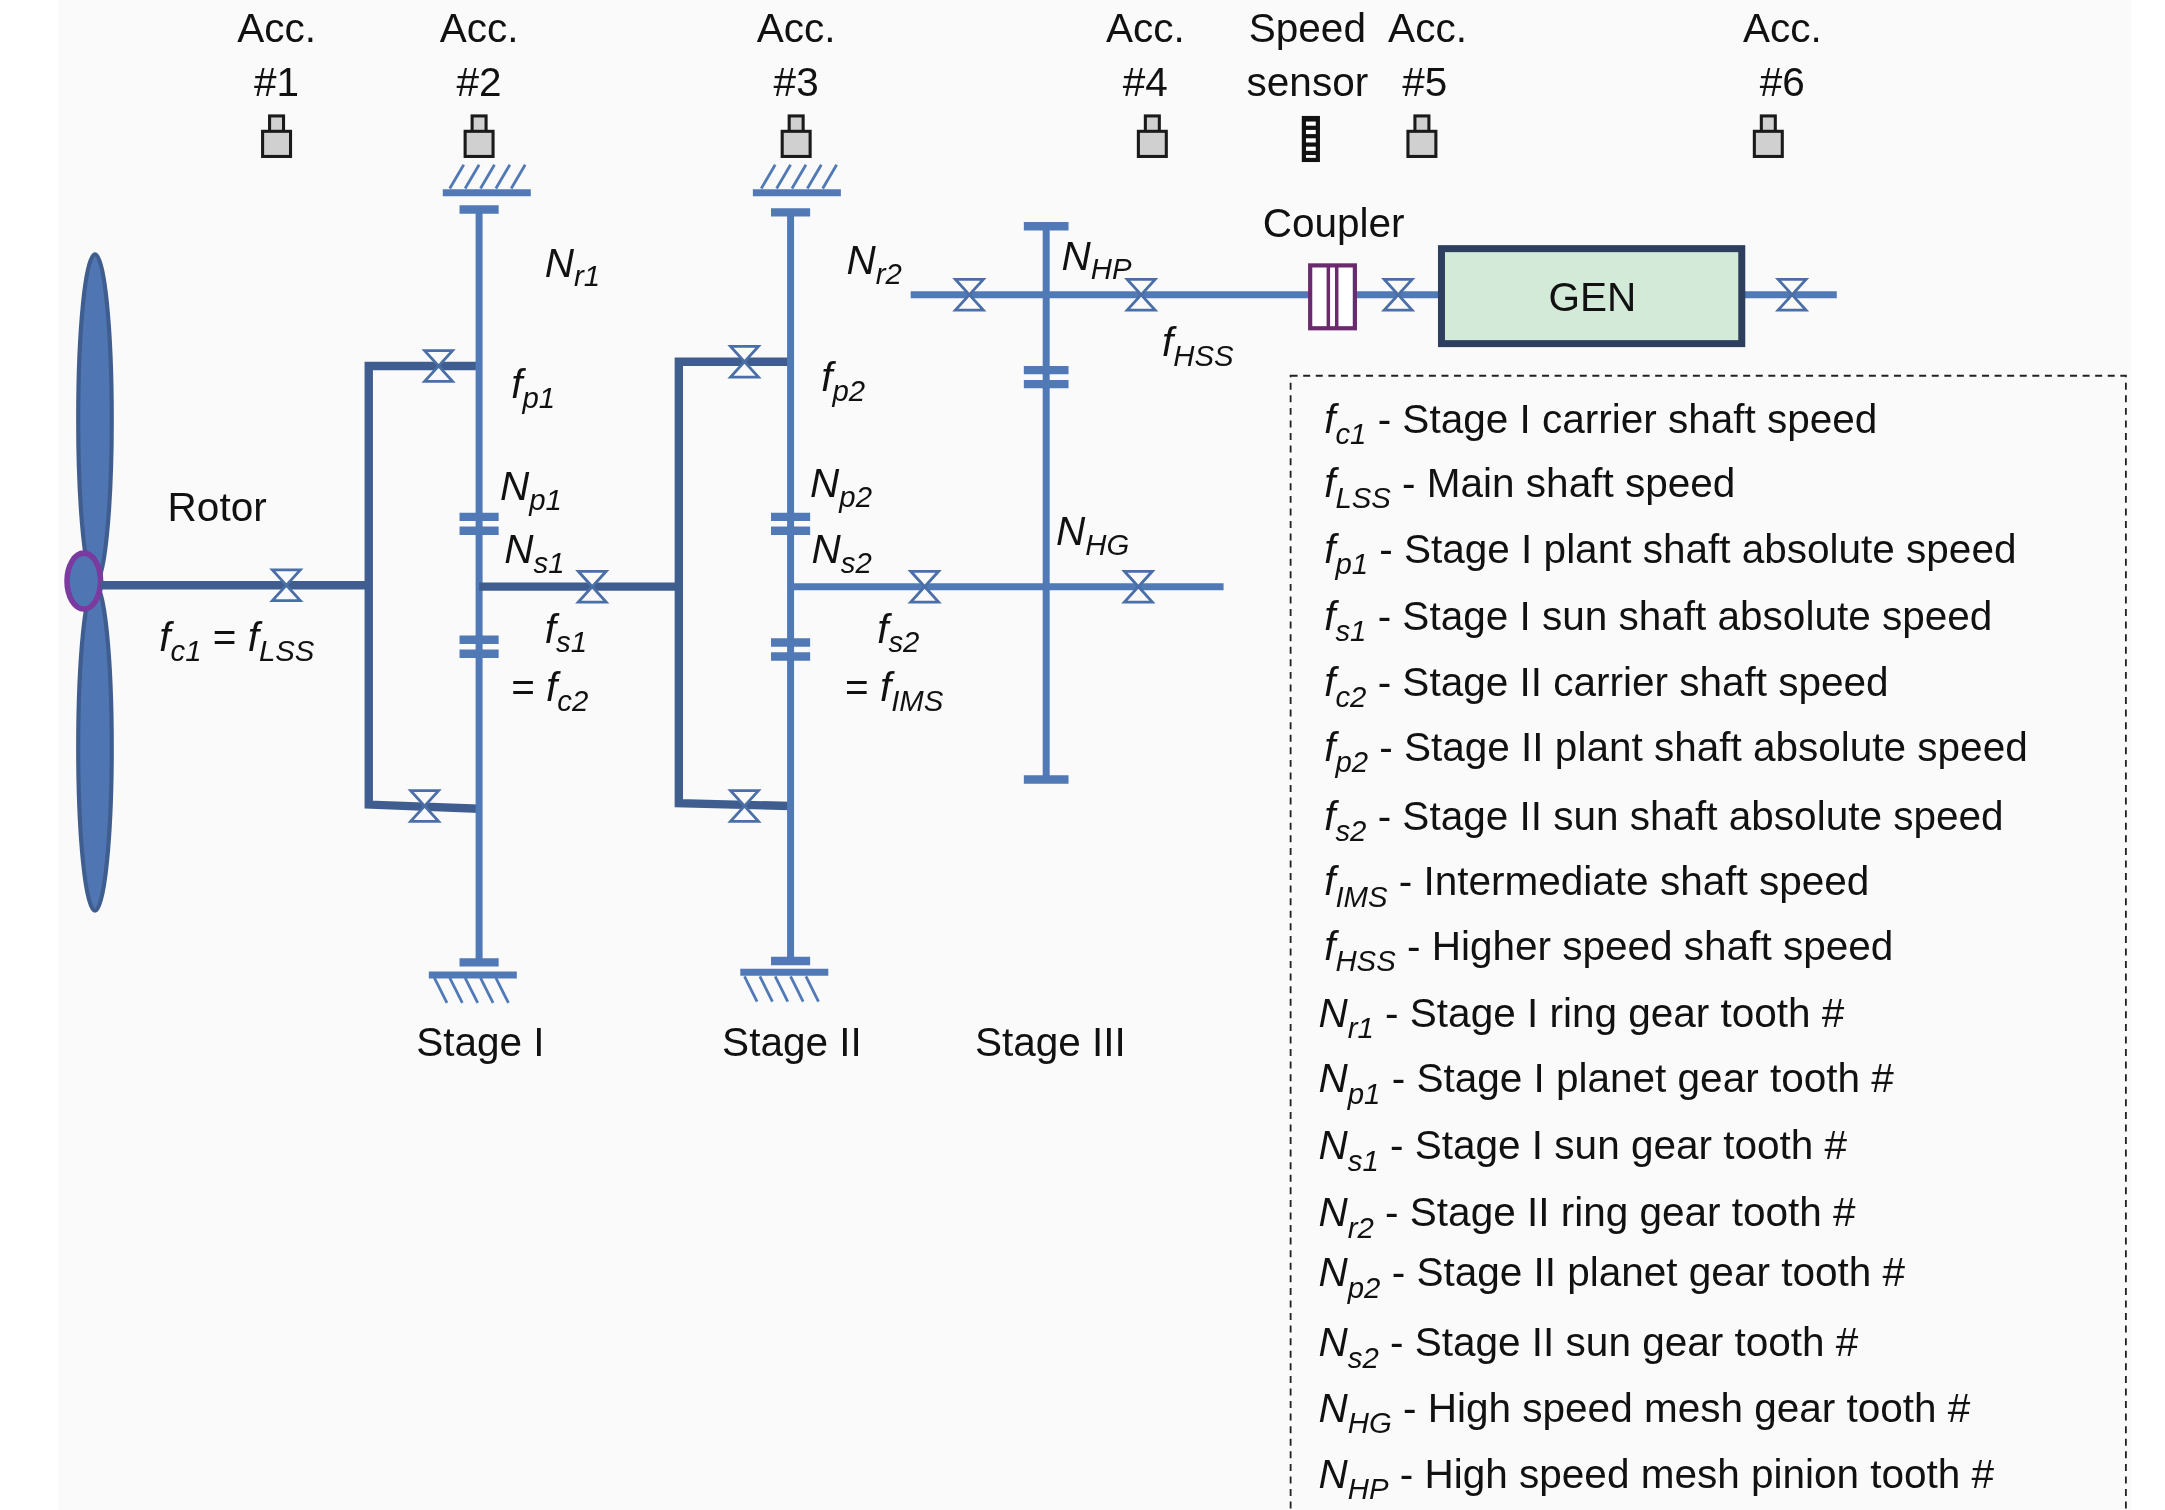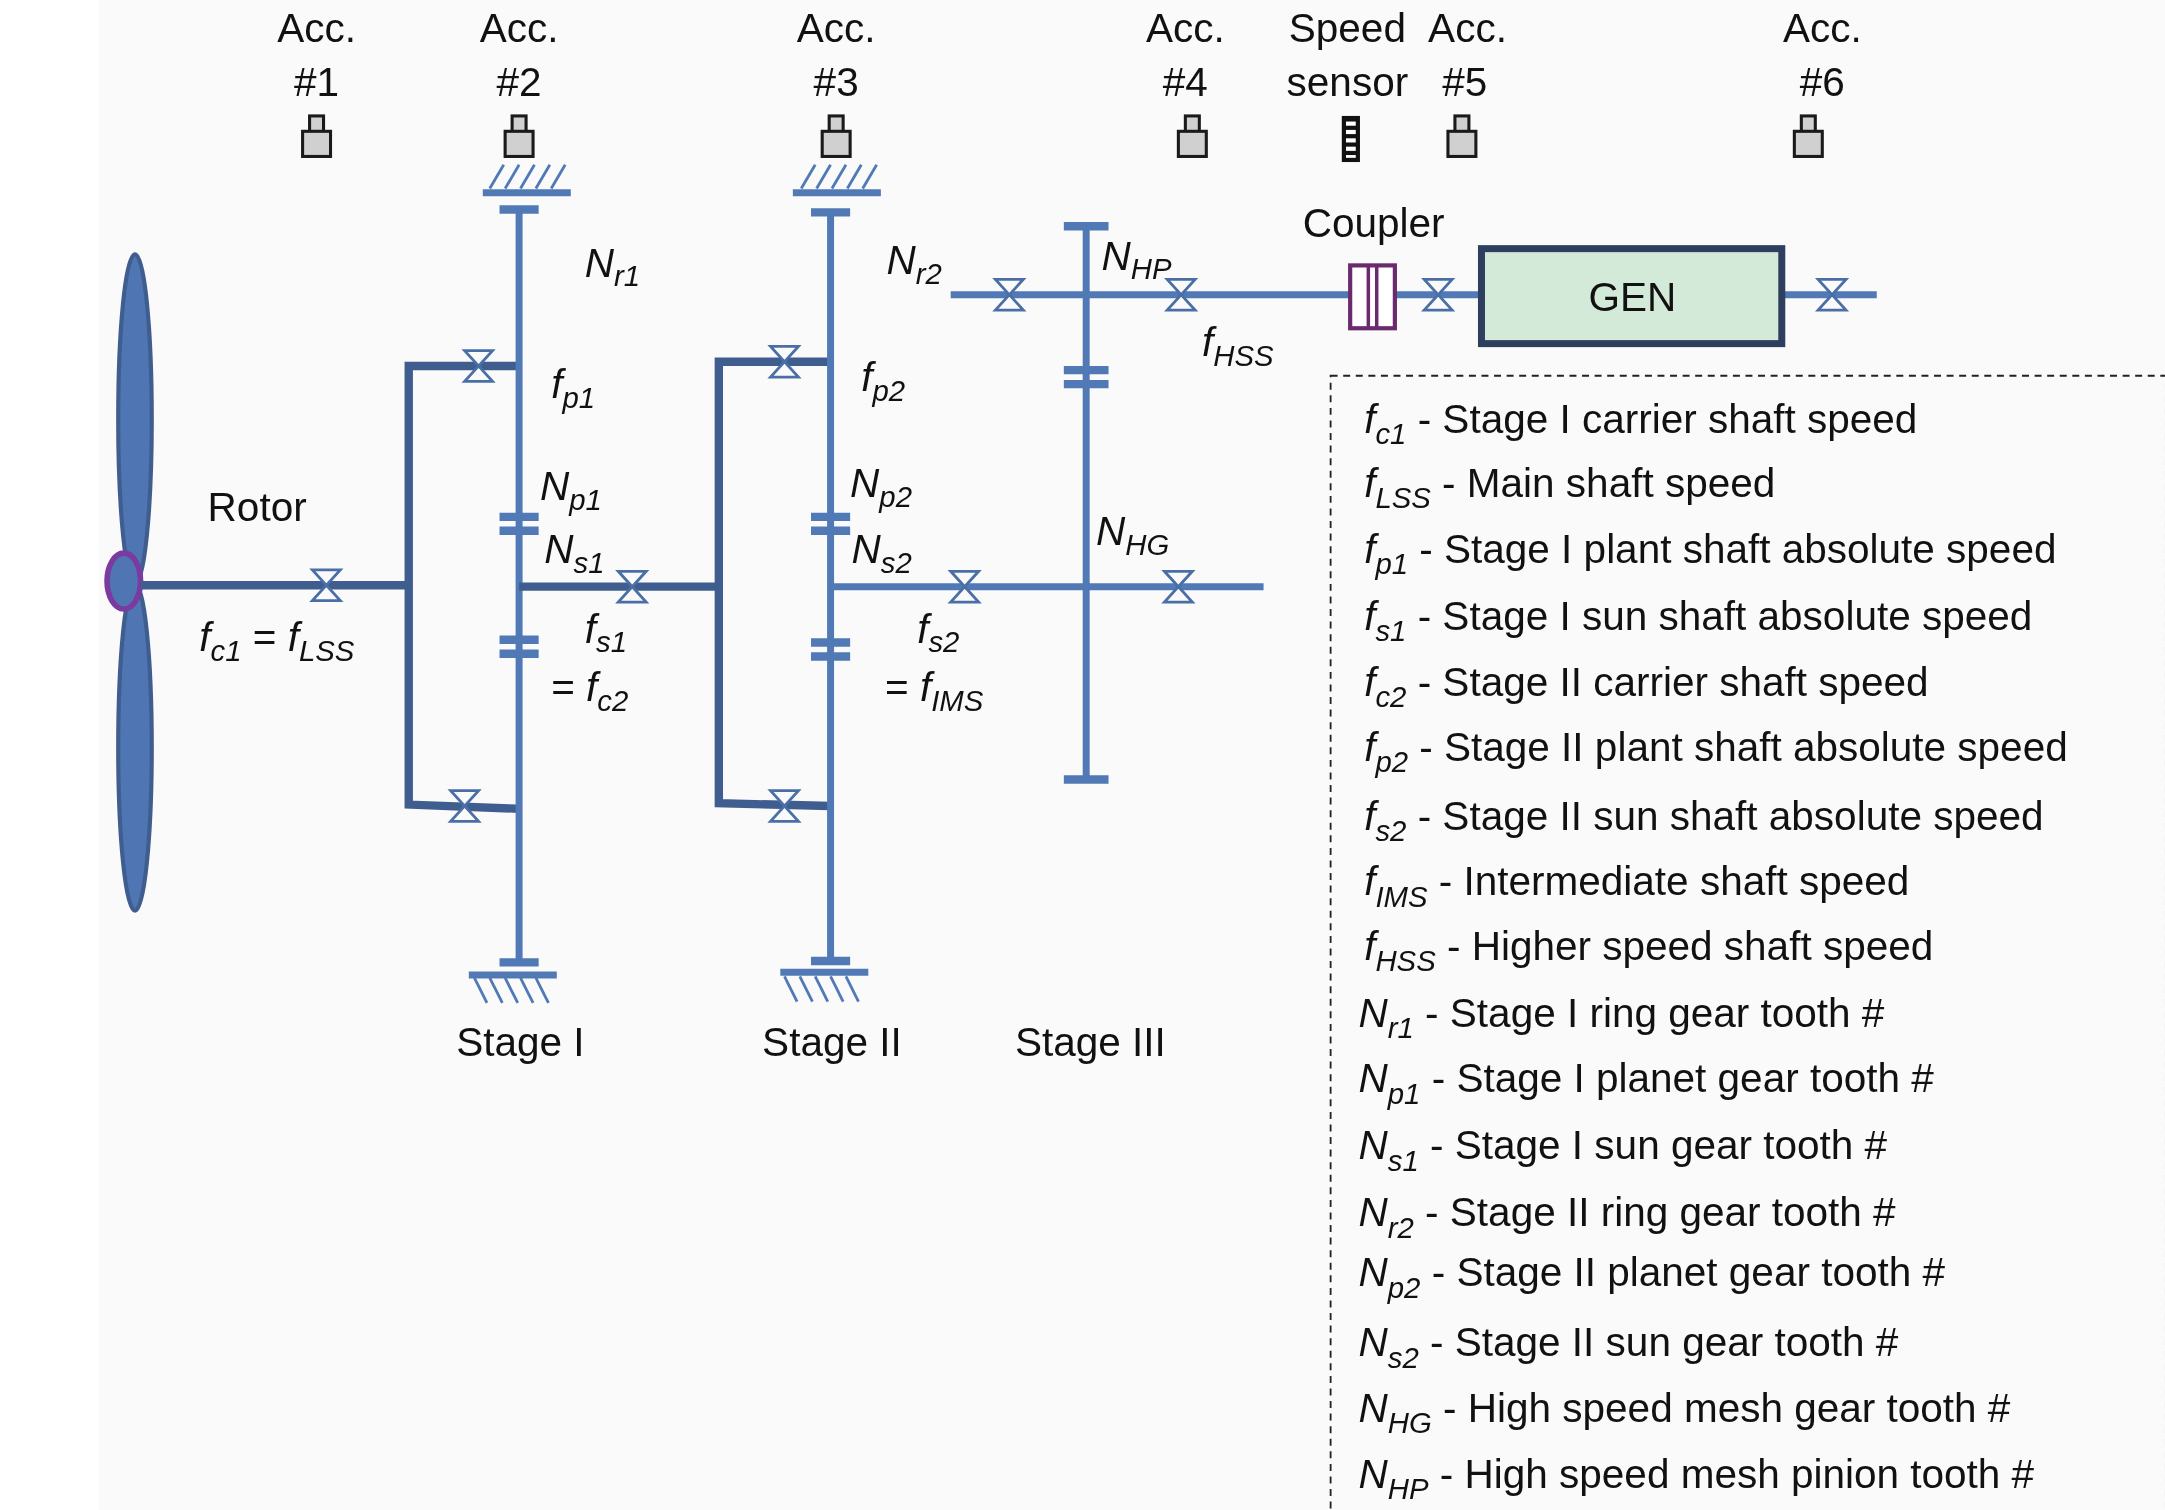--- a/index.html
+++ b/index.html
@@ -1,17 +1,17 @@
 <!DOCTYPE html>
 <html><head>
 <meta charset="utf-8">
 <style>
   html, body { margin: 0; padding: 0; background: #ffffff; }
   body { width: 2165px; height: 1510px; overflow: hidden; }
-  #stage { position: absolute; left: 0; top: 0; width: 1998px; height: 1510px; padding-left: 40px; }
+  #stage { position: absolute; left: 0; top: 0; width: 1998px; height: 1510px; }
   svg text { font-family: "Liberation Sans", sans-serif; fill: #111111; }
   .lbl { font-size: 29px; }
   .sym { font-size: 29px; font-style: italic; }
   .sub { font-size: 21px; font-style: italic; }
   .leg { font-size: 29px; }
   .shaft-dark { stroke: #3f5e8f; stroke-width: 6; fill: none; }
   .shaft { stroke: #5079b6; stroke-width: 5; fill: none; }
   .gearbar { stroke: #5079b6; stroke-width: 6; }
   .bearing { stroke: #4a6ea6; stroke-width: 2; fill: #fafafa; }
   .hatch { stroke: #5079b6; stroke-width: 2; }

